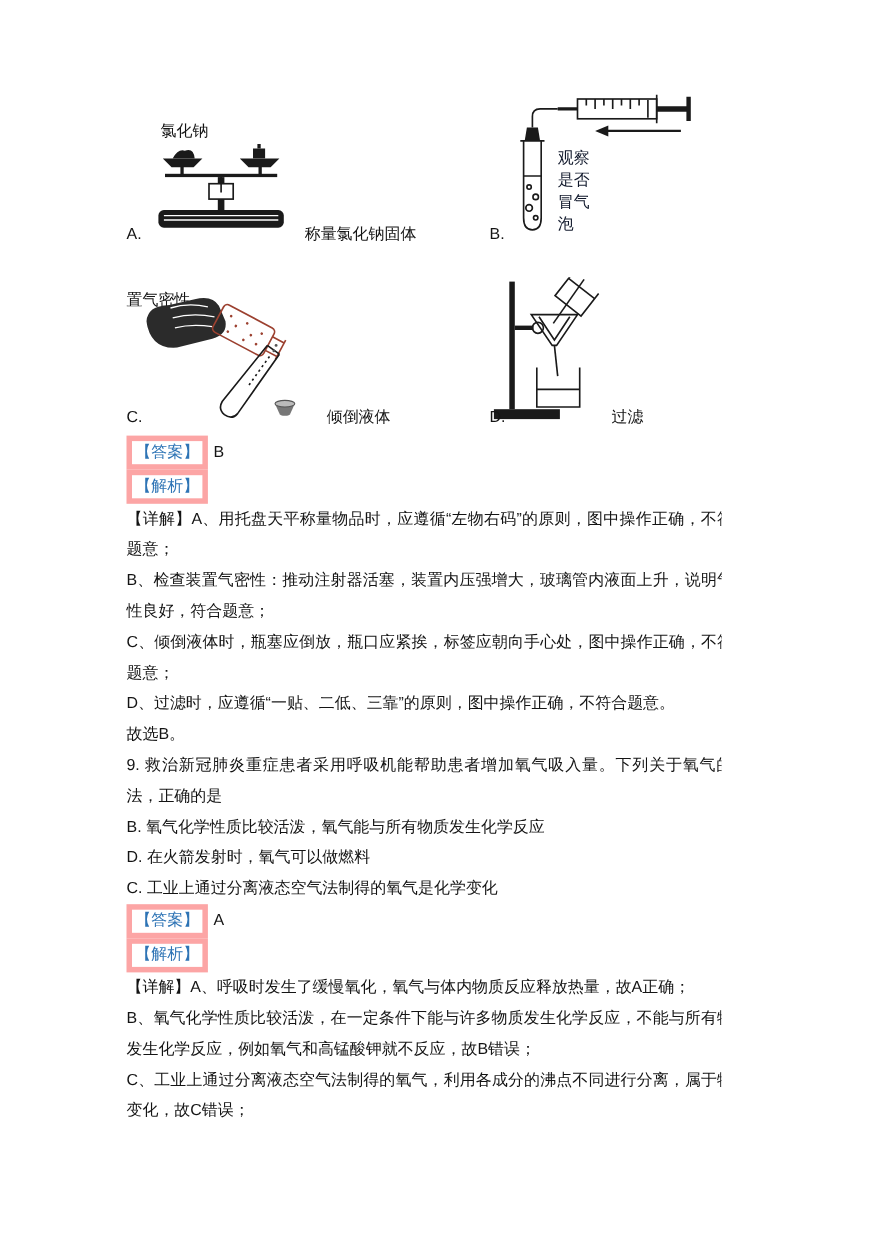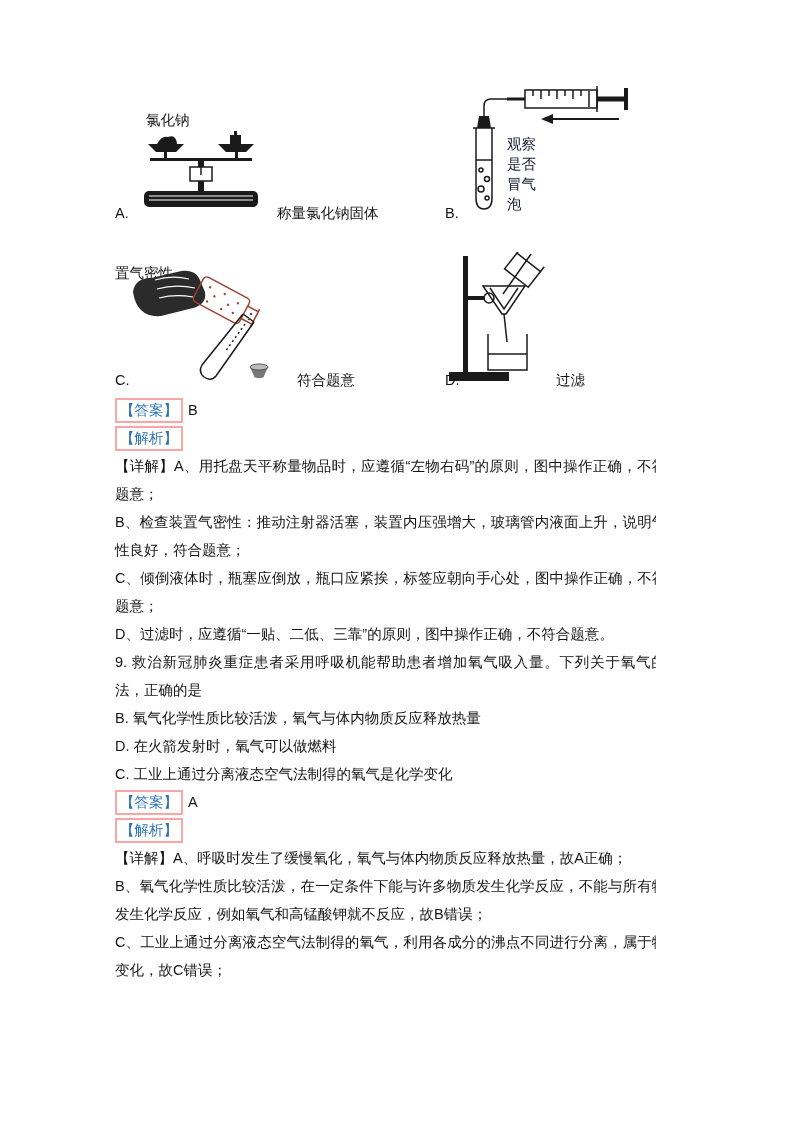--- a/index.html
+++ b/index.html
@@ -20,21 +20,21 @@
   }
   .bodytext {
     position:absolute; left:115px; top:396px; width:566px;
     font-size:14.5px; color:#141414;
   }
   .bodytext p { line-height:28px; text-align:justify; margin:0; }
   .tag-line { margin:3px 0 5px; line-height:24px; }
   .tag-box {
     display:inline-block;
     color:#2e74b5;
-    border:2px solid #fca5a5;
+    border:5px solid #fca5a5;
     padding:0 3px;
     font-size:14.5px;
     line-height:21px;
   }
   .ans-letter { margin-left:5px; font-size:14.5px; }
   svg { display:block; }
 </style>
 </head>
 <body>
 
@@ -133,21 +133,21 @@
 
   <div class="abs" style="left:247px; top:362px;">
     <svg width="24" height="17" viewBox="0 0 24 17">
       <path d="M3 5 L21 5 L17 14 L7 14 Z" fill="#777777"></path>
       <ellipse cx="12" cy="14.2" rx="5" ry="1.8" fill="#777777"></ellipse>
       <ellipse cx="12" cy="5" rx="9" ry="3" fill="#bbbbbb" stroke="#555555" stroke-width="1"></ellipse>
     </svg>
   </div>
 
   <div class="abs t14" style="left:115px; top:370px;">C.</div>
-  <div class="abs t14" style="left:297px; top:370px;">符合题意</div>
+  <div class="abs t14" style="left:297px; top:370px;">倾倒液体</div>
 
   <div class="abs" style="left:447px; top:252px;">
     <svg width="104" height="130" viewBox="0 0 104 130">
       <g fill="none" stroke="#1a1a1a" stroke-width="1.5">
         <g transform="rotate(38 76 16)">
           <path d="M62 2 L62 28 L92 28 L92 2"></path>
           <line x1="62" y1="8" x2="92" y2="8"></line>
         </g>
         <line x1="84" y1="2" x2="56" y2="42"></line>
         <path d="M36 34 L78 34 L59 62 L55 62 Z"></path>
@@ -173,23 +173,24 @@
     </p>
 
     <p class="tag-line">
       <span class="tag-box">【解析】</span>
     </p>
 
     <p>【详解】A、用托盘天平称量物品时，应遵循“左物右码”的原则，图中操作正确，不符合题意；</p>
     <p>B、检查装置气密性：推动注射器活塞，装置内压强增大，玻璃管内液面上升，说明气密性良好，符合题意；</p>
     <p>C、倾倒液体时，瓶塞应倒放，瓶口应紧挨，标签应朝向手心处，图中操作正确，不符合题意；</p>
     <p>D、过滤时，应遵循“一贴、二低、三靠”的原则，图中操作正确，不符合题意。</p>
+    <p>故选B。</p>
 
     <p>9. 救治新冠肺炎重症患者采用呼吸机能帮助患者增加氧气吸入量。下列关于氧气的说法，正确的是</p>
-    <p>B. 氧气化学性质比较活泼，氧气与体内物质反应释放热量</p>
+    <p>B. 氧气化学性质比较活泼，氧气能与所有物质发生化学反应</p>
     <p>D. 在火箭发射时，氧气可以做燃料</p>
     <p>C. 工业上通过分离液态空气法制得的氧气是化学变化</p>
 
     <p class="tag-line">
       <span class="tag-box">【答案】</span><span class="ans-letter">A</span>
     </p>
 
     <p class="tag-line">
       <span class="tag-box">【解析】</span>
     </p>

